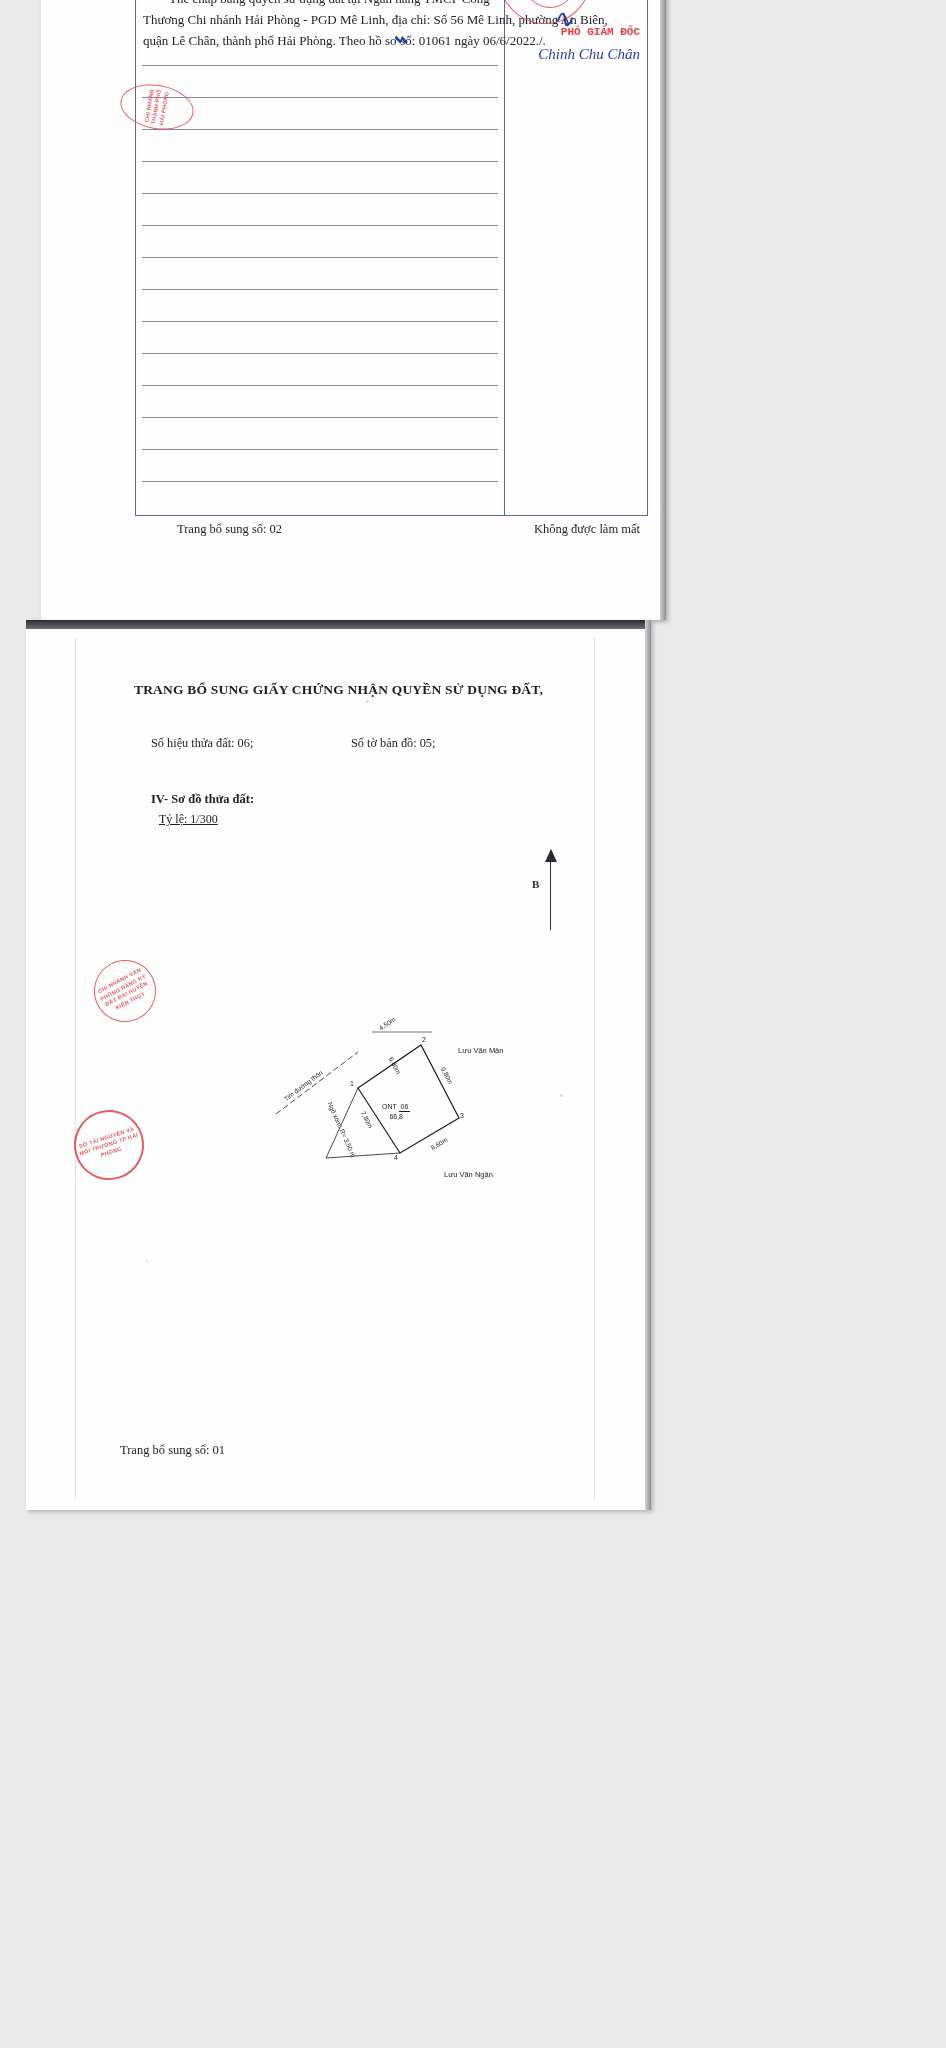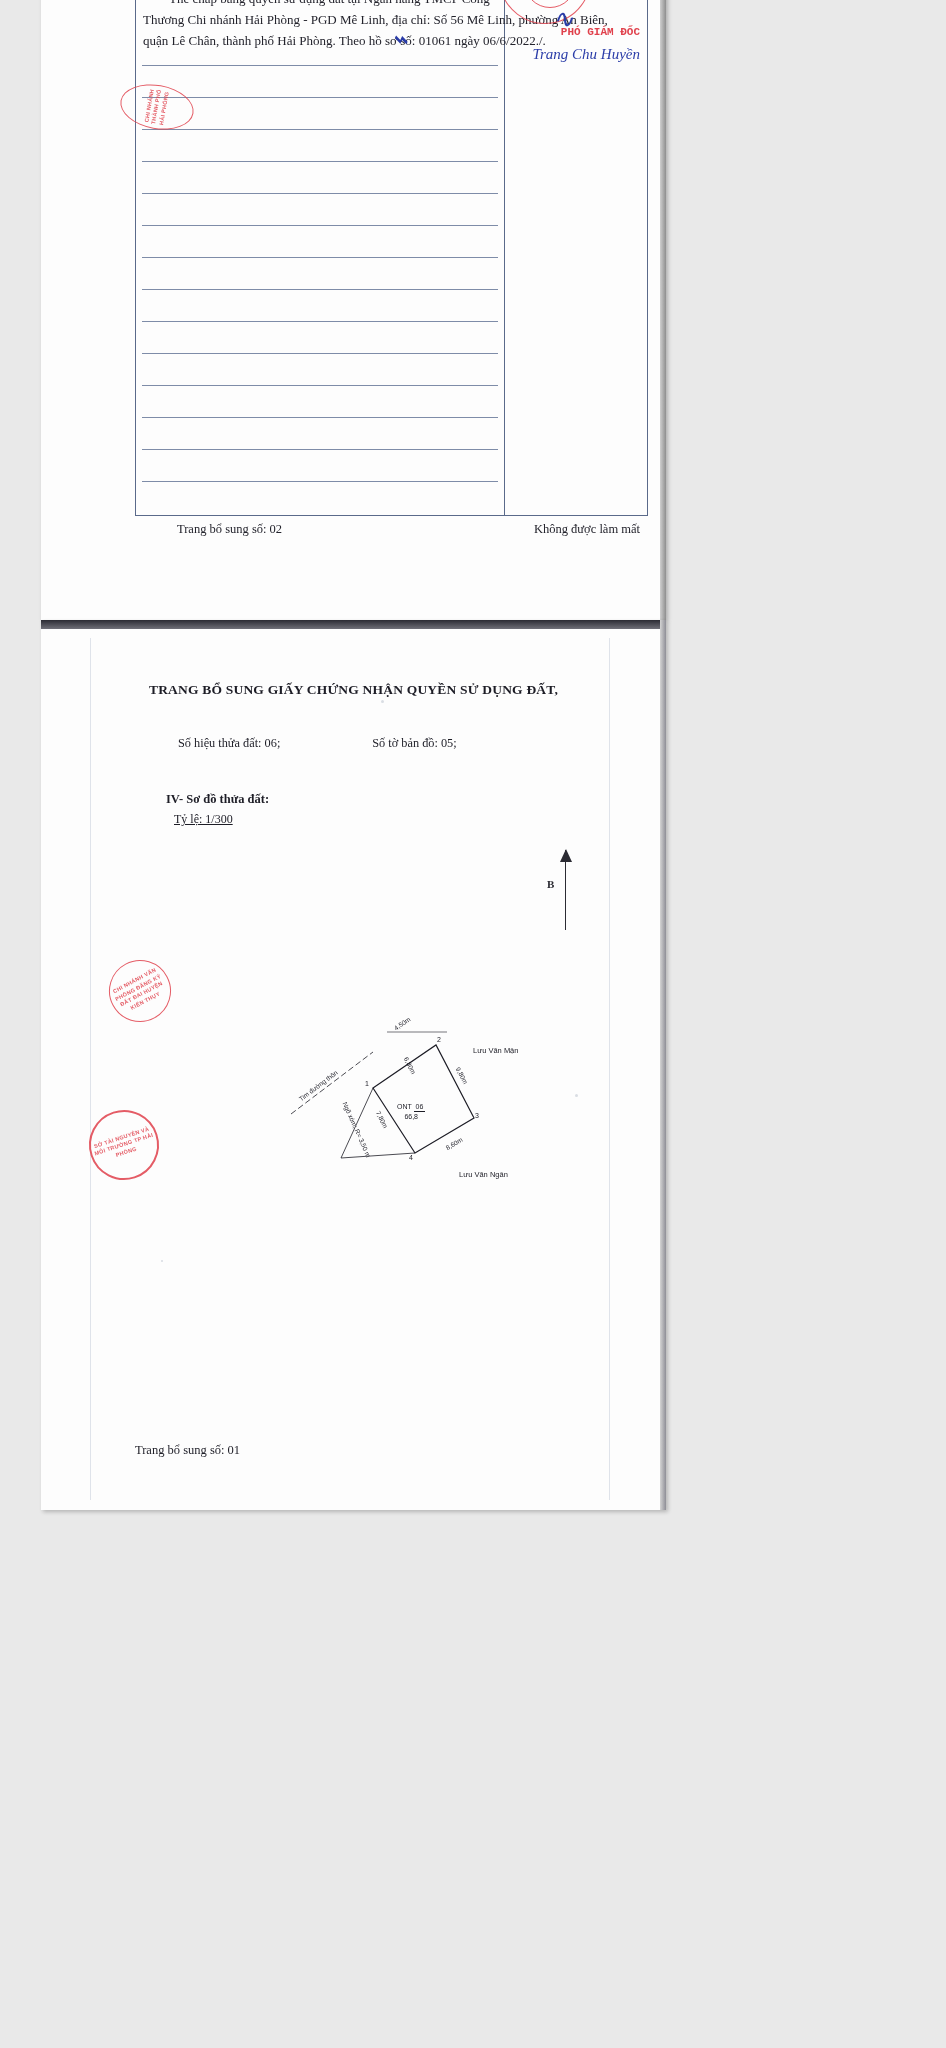--- a/index.html
+++ b/index.html
@@ -144,21 +144,21 @@
     color: #2a3ca8;
     font-family: "Liberation Serif", serif;
     font-style: italic;
   }
   #p1-ink-1 { left: 350px; top: 52px; font-size: 28px; transform: rotate(12deg); }
   #p1-ink-2 { right: 92px; top: 34px; font-size: 26px; transform: rotate(-6deg); }
 
   
   #page-two {
     position: absolute;
-    left: 41px;
+    left: 26px;
     top: 620px;
     width: 625px;
     height: 890px;
     background: #fdfdfd;
     box-shadow: 2px 2px 4px rgba(0,0,0,0.22);
     overflow: hidden;
   }
   #page-two .top-band {
     position: absolute;
     left: 0; top: 0;
@@ -194,21 +194,21 @@
   #p2-meta {
     position: absolute;
     left: 125px;
     top: 112px;
     width: 420px;
     font-size: 12.3px;
     line-height: 22px;
     color: #1d1d26;
   }
   #p2-meta .row { display: flex; }
-  #p2-meta .c1 { width: 200px; margin-left: 12px; }
+  #p2-meta .c1 { width: 200px; }
   #p2-meta .c2 { width: 220px; }
   #p2-section {
     position: absolute;
     left: 125px;
     top: 172px;
     font-size: 12.5px;
     font-weight: bold;
     color: #1d1d26;
   }
   #p2-scale {
@@ -351,21 +351,21 @@
     <span>Thương Chi nhánh Hải Phòng - PGD Mê Linh, địa chỉ: Số 56 Mê</span>
     <span>Linh, phường An Biên, quận Lê Chân, thành phố Hải Phòng.</span>
     <span>Theo hồ sơ số: 01061 ngày 06/6/2022./.</span>
   </div>
 
   <div class="stamp" id="p1-stamp-a">VĂN PHÒNG ĐĂNG KÝ ĐẤT ĐAI - HẢI PHÒNG</div>
   <div class="stamp" id="p1-stamp-b">CHI NHÁNH QUYỆN KIẾN THỤY</div>
   <div class="stamp" id="p1-stamp-c">CHI NHÁNH THÀNH PHỐ HẢI PHÒNG</div>
 
   <div id="p1-sign-title">PHÓ GIÁM ĐỐC</div>
-  <div id="p1-sign-name">Trang Chu Huyền</div>
+  <div id="p1-sign-name">Chinh Chu Chân</div>
   <div class="ink" id="p1-ink-1">⌁</div>
   <div class="ink" id="p1-ink-2">∿</div>
 
   <div id="p1-footer">
     <span class="left">Trang bổ sung số: 02</span>
     <span class="right">Không được làm mất</span>
   </div>
 </div>
 
 <div id="page-two">

